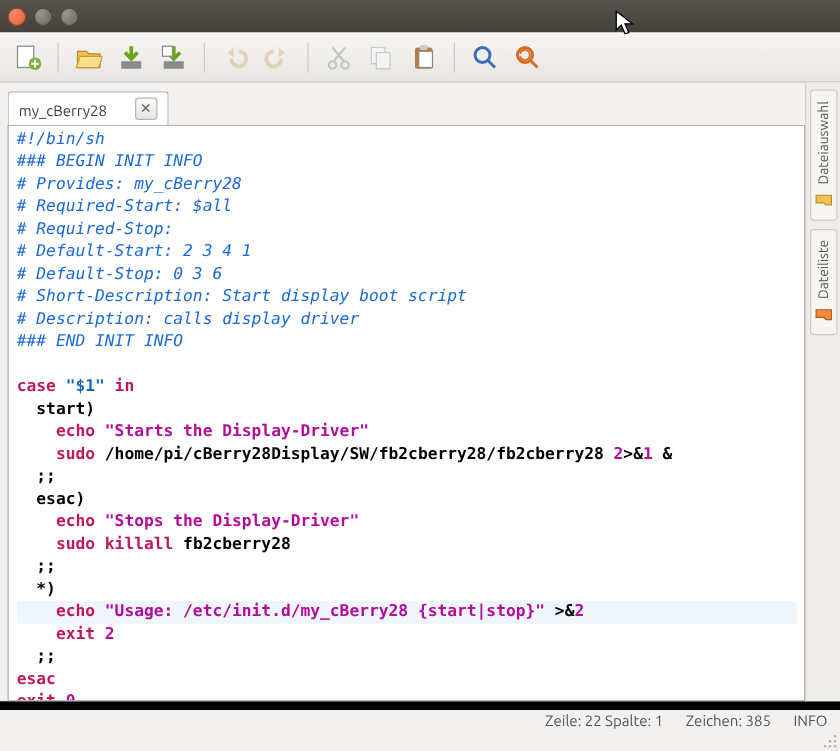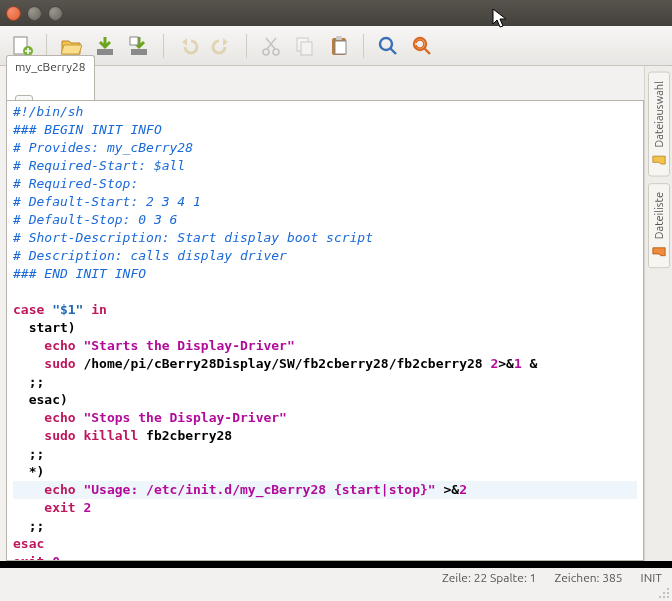--- a/index.html
+++ b/index.html
@@ -35,22 +35,22 @@
   width: 28px; height: 28px; display: flex; align-items: center; justify-content: center;
   border-radius: 3px; cursor: pointer;
 }
 .tbtn.disabled svg { opacity: 0.35; }
 .tsep { width: 1px; height: 24px; background: #cfcbc3; margin: 0 4px; }
 .main { display: flex; height: 495px; }
 .editor-area { flex: 1; display: flex; flex-direction: column; padding: 6px 0 0 6px; }
 .tabs { display: flex; align-items: center; height: 28px; }
 .tab {
   background: #fff; border: 1px solid #b8b4ac; border-bottom: none;
-  border-radius: 3px 3px 0 0; padding: 4px 8px; display: flex; align-items: flex-start; gap: 22px;
-  font-size: 12px; color: #3c3c3c; flex-direction: column;
+  border-radius: 3px 3px 0 0; padding: 4px 8px; display: flex; align-items: flex-end; gap: 22px;
+  font-size: 12px; color: #3c3c3c;
 }
 .tab-close {
   width: 18px; height: 18px; border: 1px solid #b8b4ac; border-radius: 3px;
   display: flex; align-items: center; justify-content: center; font-size: 11px; color: #666; cursor: pointer;
   background: linear-gradient(to bottom,#fafafa,#e8e6e2);
 }
 .code-wrap {
   flex: 1; background: #fff; border: 1px solid #b8b4ac; overflow: auto; position: relative;
 }
 .code {
@@ -225,21 +225,21 @@
           <path d="M1 4 h5 l2 2 h7 v7 h-14 z" fill="#f08a3c" stroke="#b35c12"></path>
         </svg>
       <span>Dateiliste</span>
     </div>
   </div>
 </div>
 
 <div class="statusbar">
   <span>Zeile: 22 Spalte: 1</span>
   <span>Zeichen: 385</span>
-  <span>INIT</span>
+  <span>INFO</span>
 </div>
 <svg class="resize-grip" viewBox="0 0 14 14">
     <g fill="#b5b1aa">
       <circle cx="12" cy="4" r="1"></circle>
       <circle cx="8" cy="8" r="1"></circle>
       <circle cx="12" cy="8" r="1"></circle>
       <circle cx="4" cy="12" r="1"></circle>
       <circle cx="8" cy="12" r="1"></circle>
       <circle cx="12" cy="12" r="1"></circle>
     </g>

